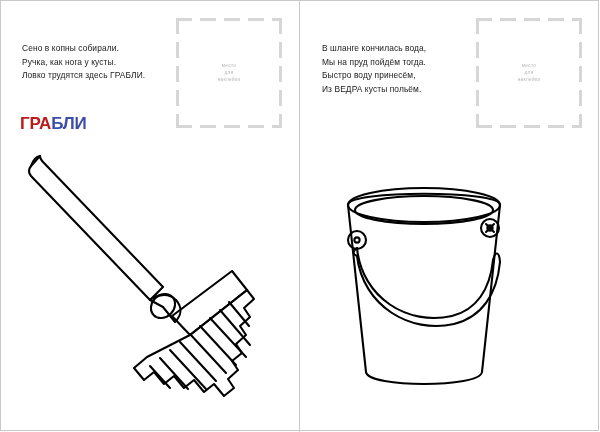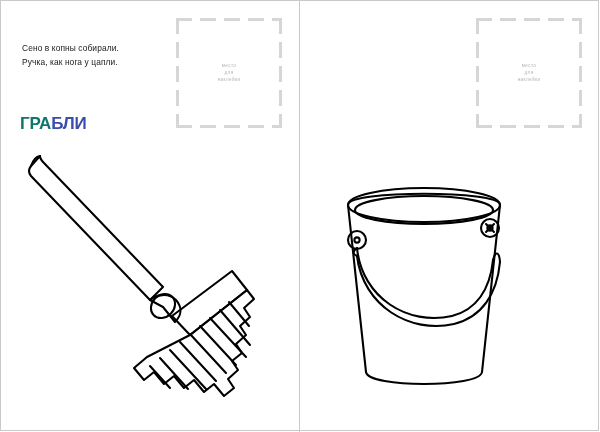--- a/index.html
+++ b/index.html
@@ -57,21 +57,21 @@
 
   .title {
     position: absolute;
     left: 20px;
     top: 114px;
     font-size: 17px;
     font-weight: bold;
     letter-spacing: -0.2px;
     color: #000000;
   }
-  .title .part-a { color: #0f766e; }
+  .title .part-a { color: #b91c1c; }
   .title .part-b { color: #3b4da8; }
 
   
   .sticker-box {
     position: absolute;
     left: 176px;
     top: 18px;
     width: 106px;
     height: 110px;
   }
@@ -105,21 +105,22 @@
 
 <div id="page">
 
   <div class="spread-border"></div>
   <div class="gutter"></div>
 
   <div class="page-half left-half">
 
     <div class="verse">
       <div>Сено в копны собирали.</div>
-      <div>Ручка, как нога у цапли.</div>
+      <div>Ручка, как нога у кусты.</div>
+      <div>Ловко трудятся здесь ГРАБЛИ.</div>
     </div>
 
     <div class="title">
       <span class="part-a">ГРА</span><span class="part-b">БЛИ</span>
     </div>
 
     <div class="sticker-box">
 
       <div class="seg" style="left:0;   top:0; width:16px; height:3px;"></div>
       <div class="seg" style="left:24px;top:0; width:16px; height:3px;"></div>
@@ -179,20 +180,26 @@
         <path d="M180 212 L216 251"></path>
         <path d="M170 220 L206 259"></path>
         <path d="M160 228 L188 259"></path>
         <path d="M150 236 L170 258"></path>
       </svg>
     </div>
   </div>
 
   <div class="page-half right-half">
 
+    <div class="verse">
+      <div>В шланге кончилась вода,</div>
+      <div>Мы на пруд пойдём тогда.</div>
+      <div>Быстро воду принесём,</div>
+      <div>Из ВЕДРА кусты польём.</div>
+    </div>
 
 
     <div class="sticker-box">
       <div class="seg" style="left:0;   top:0; width:16px; height:3px;"></div>
       <div class="seg" style="left:24px;top:0; width:16px; height:3px;"></div>
       <div class="seg" style="left:48px;top:0; width:16px; height:3px;"></div>
       <div class="seg" style="left:72px;top:0; width:16px; height:3px;"></div>
       <div class="seg" style="left:96px;top:0; width:10px; height:3px;"></div>
       <div class="seg" style="left:0; top:0;   width:3px; height:16px;"></div>
       <div class="seg" style="left:0; top:24px;width:3px; height:16px;"></div>

